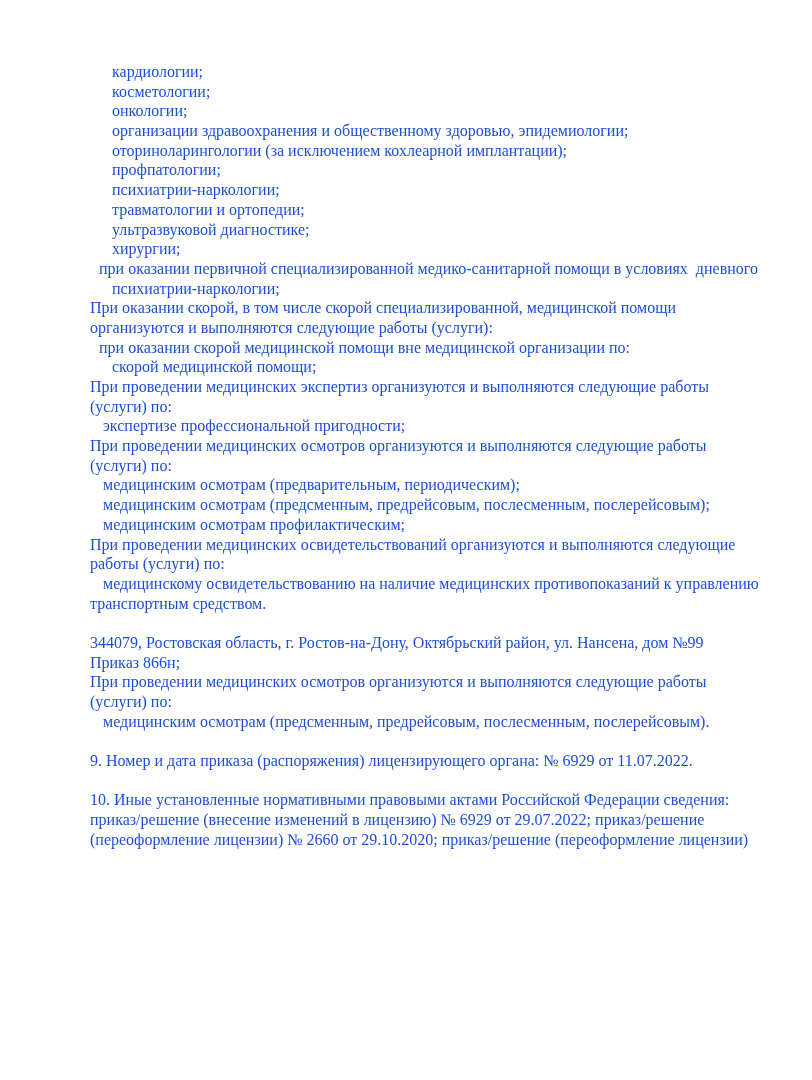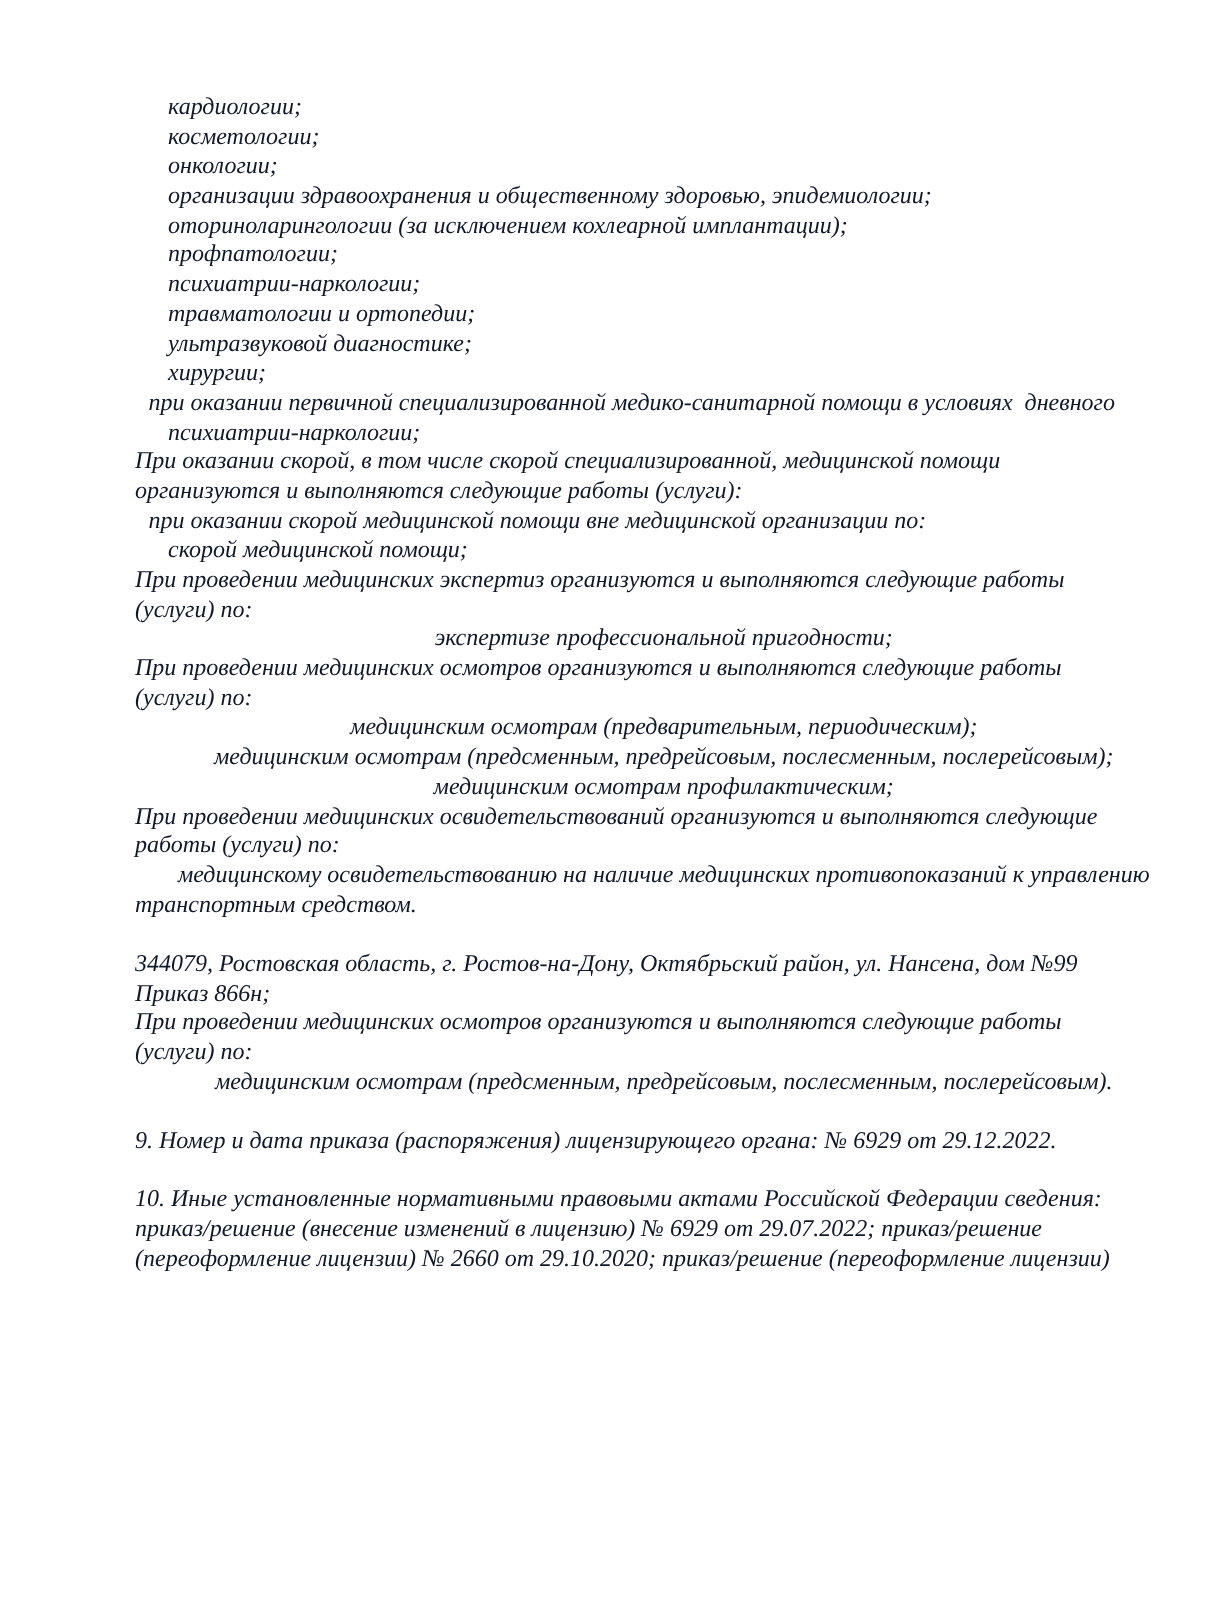--- a/index.html
+++ b/index.html
@@ -18,27 +18,26 @@
     position: absolute;
     top: 62px;
     left: 90px;
     right: 30px;
   }
   .line {
     font-family: "Liberation Serif", "DejaVu Serif", serif;
     font-size: 16px;
     line-height: 19.7px;
     height: 19.7px;
-    color: #0f172a;
+    color: #1d4ed8;
     white-space: pre;
-    font-style: italic;
   }
   .indent-0 { padding-left: 0; }
   .indent-1 { padding-left: 9px; }
-  .indent-2 { padding-left: 13px; text-align: center; }
+  .indent-2 { padding-left: 13px; }
   .indent-3 { padding-left: 22px; }
   .blank { height: 19.7px; }
 </style>
 </head>
 <body>
 
 <div class="page">
   <div class="doc">
       <div class="line indent-3">кардиологии;</div>
       <div class="line indent-3">косметологии;</div>
@@ -68,19 +67,19 @@
       <div class="line indent-0">работы (услуги) по:</div>
       <div class="line indent-2">медицинскому освидетельствованию на наличие медицинских противопоказаний к управлению</div>
       <div class="line indent-0">транспортным средством.</div>
       <div class="line indent-0 blank"></div>
       <div class="line indent-0">344079, Ростовская область, г. Ростов-на-Дону, Октябрьский район, ул. Нансена, дом №99</div>
       <div class="line indent-0">Приказ 866н;</div>
       <div class="line indent-0">При проведении медицинских осмотров организуются и выполняются следующие работы</div>
       <div class="line indent-0">(услуги) по:</div>
       <div class="line indent-2">медицинским осмотрам (предсменным, предрейсовым, послесменным, послерейсовым).</div>
       <div class="line indent-0 blank"></div>
-      <div class="line indent-0">9. Номер и дата приказа (распоряжения) лицензирующего органа: № 6929 от 29.12.2022.</div>
+      <div class="line indent-0">9. Номер и дата приказа (распоряжения) лицензирующего органа: № 6929 от 11.07.2022.</div>
       <div class="line indent-0 blank"></div>
       <div class="line indent-0">10. Иные установленные нормативными правовыми актами Российской Федерации сведения:</div>
       <div class="line indent-0">приказ/решение (внесение изменений в лицензию) № 6929 от 29.07.2022; приказ/решение</div>
       <div class="line indent-0">(переоформление лицензии) № 2660 от 29.10.2020; приказ/решение (переоформление лицензии)</div>
     </div>
 </div>
 
 </body></html>

